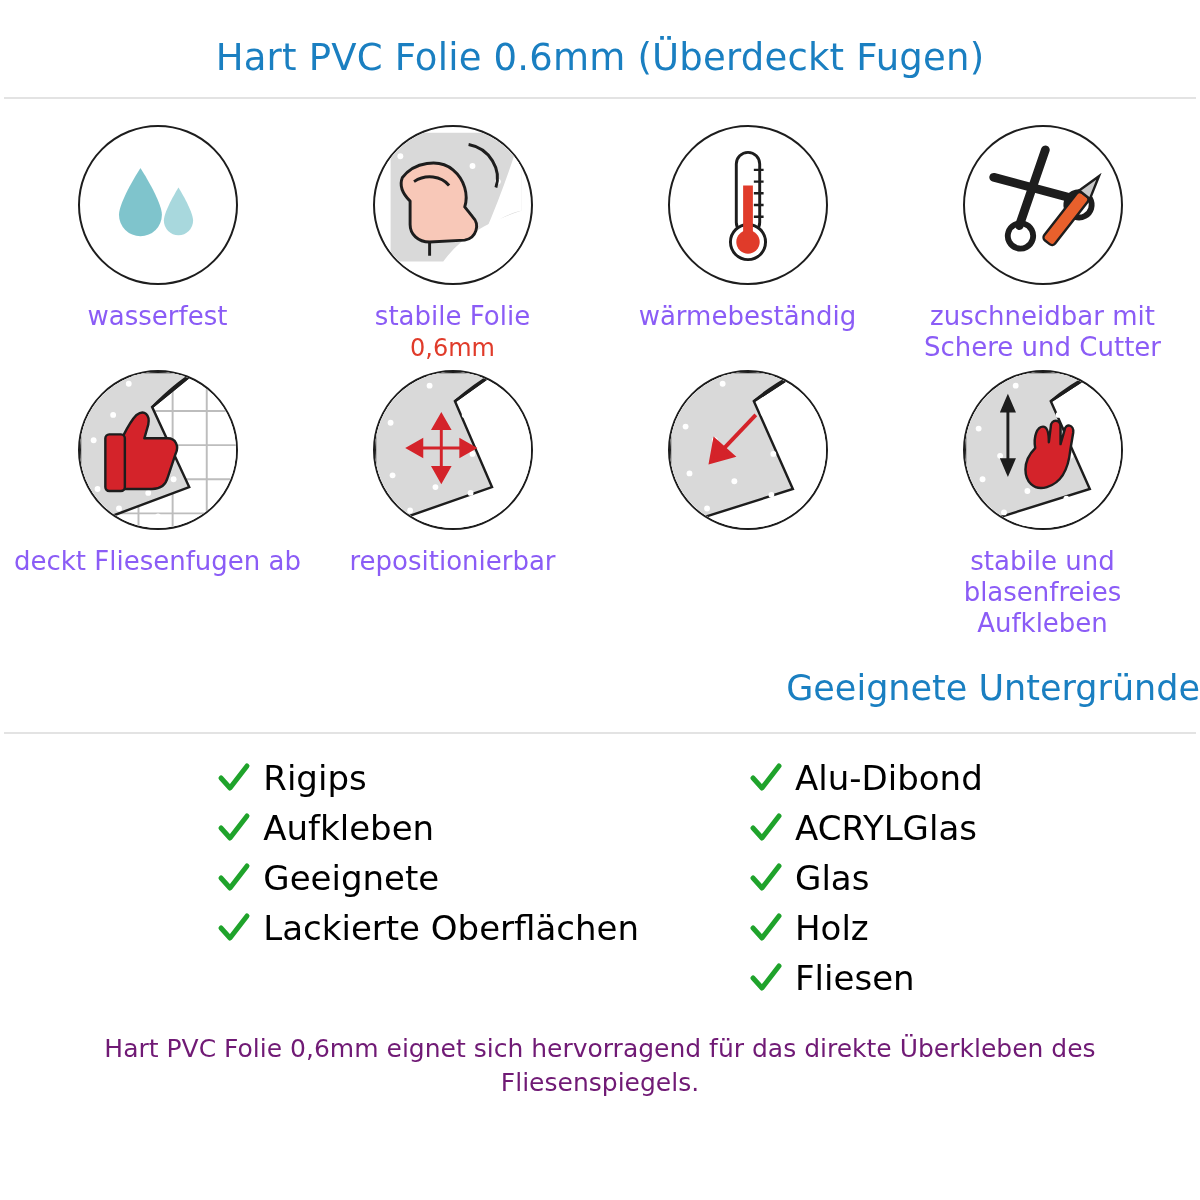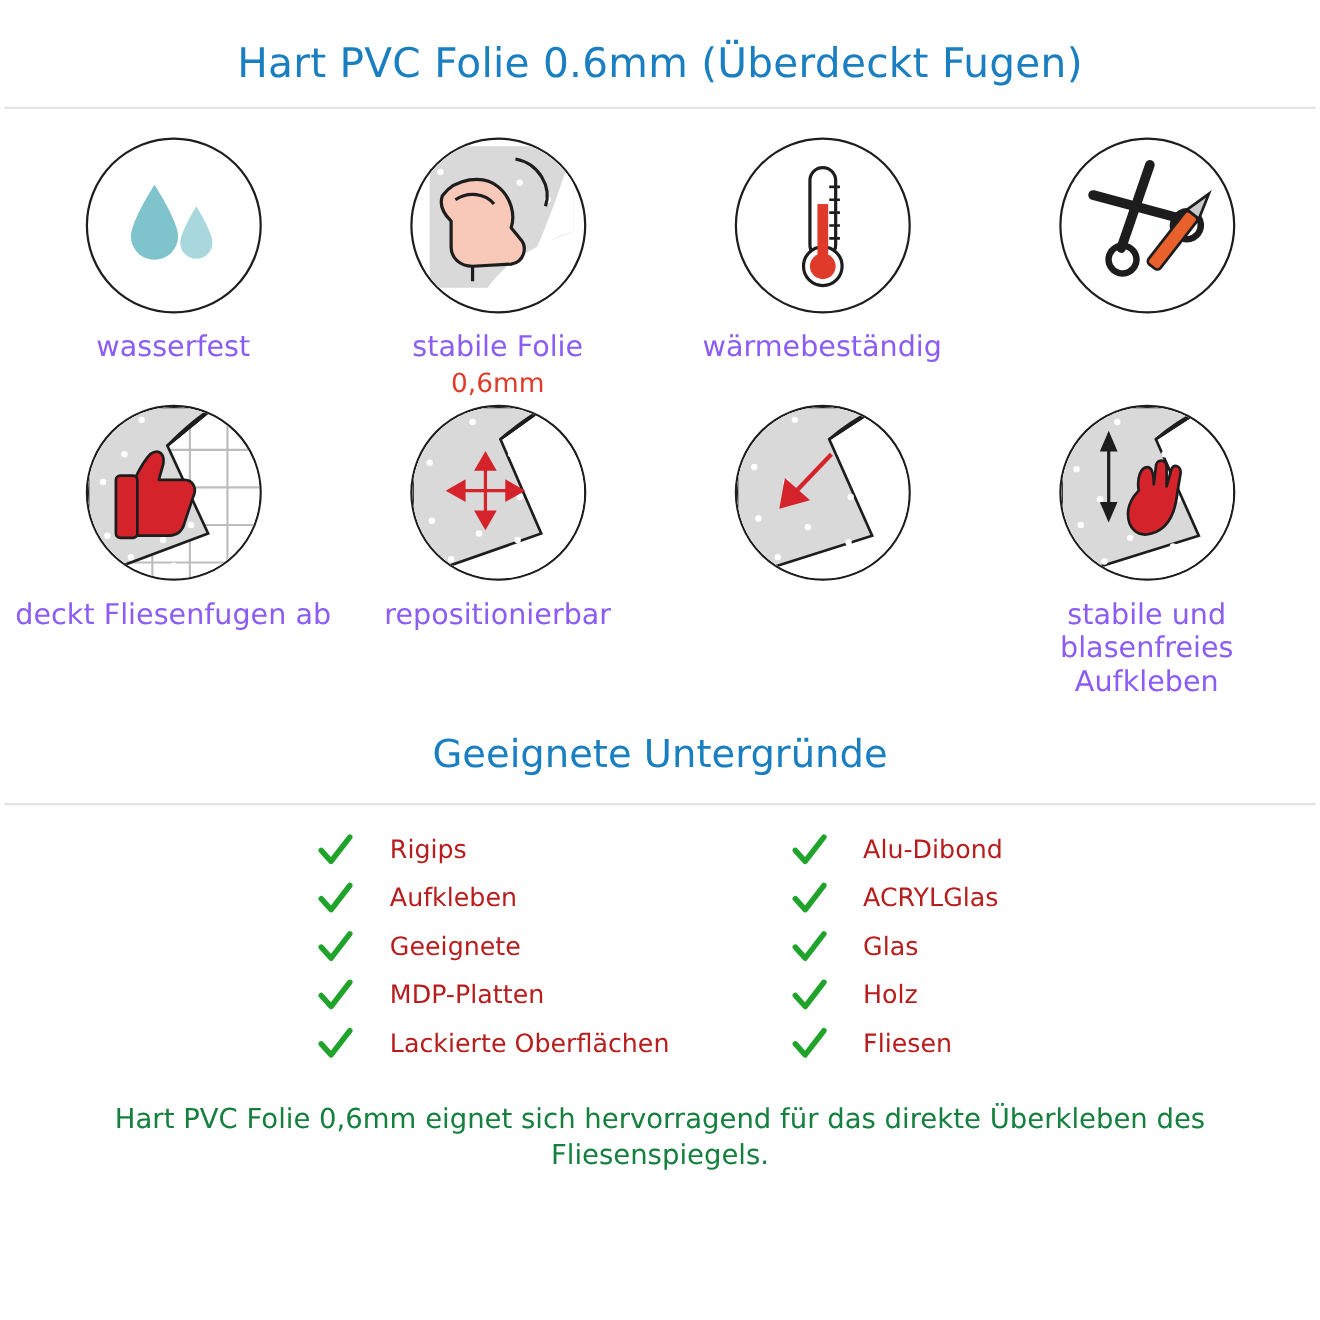--- a/index.html
+++ b/index.html
@@ -30,21 +30,21 @@
     letter-spacing: 0.2px;
     padding-top: 36px;
     padding-bottom: 18px;
   }
   .rule {
     height: 2px;
     background: #e3e3e3;
     margin: 0 4px;
   }
   .subtitle {
-    text-align: center;
+    text-align: right;
     color: #1a7fc1;
     font-size: 35px;
     font-weight: 400;
     padding-top: 28px;
     padding-bottom: 24px;
   }
 
   
   .features {
     display: grid;
@@ -90,33 +90,33 @@
     margin-top: 24px;
   }
   .ug-col {
     display: flex;
     flex-direction: column;
     gap: 10px;
   }
   .ug-item {
     display: flex;
     align-items: center;
-    gap: 32px;
-    font-size: 23px;
-    color: #b91c1c;
+    gap: 12px;
+    font-size: 34px;
+    color: #000000;
   }
   .check {
     width: 34px;
     height: 34px;
     flex: 0 0 34px;
     display: block;
   }
   .footnote {
     text-align: center;
-    color: #15803d;
+    color: #701a75;
     font-size: 25px;
     line-height: 1.35;
     margin-top: 34px;
     padding: 0 80px;
   }
 </style>
 </head>
 <body>
 
 <div class="page">
@@ -187,20 +187,21 @@
             <path d="M104 30 L44 86" stroke="#1d1d1d" stroke-width="9" stroke-linecap="round"></path>
             <circle cx="40" cy="96" r="13" fill="none" stroke="#1d1d1d" stroke-width="6"></circle>
             <circle cx="108" cy="96" r="13" fill="none" stroke="#1d1d1d" stroke-width="6"></circle>
           </g>
           <g transform="rotate(38 100 100)">
             <rect x="92" y="62" width="14" height="62" rx="4" fill="#e8602c" stroke="#1d1d1d" stroke-width="2.5"></rect>
             <path d="M92 62 L106 62 L99 38 Z" fill="#c9c9c9" stroke="#1d1d1d" stroke-width="2.5"></path>
           </g>
         </svg>
       </div>
+      <div class="feature-label">zuschneidbar mit Schere und Cutter</div>
       <div class="feature-sub"></div>
     </div>
 
     <div class="feature">
       <div class="circle">
         <svg viewBox="0 0 160 160" width="156" height="156">
           <rect x="0" y="0" width="160" height="160" fill="#ffffff"></rect>
           <g stroke="#bdbdbd" stroke-width="2">
             <line x1="60" y1="0" x2="60" y2="160"></line>
               <line x1="95" y1="0" x2="95" y2="160"></line>
@@ -351,26 +352,20 @@
       <div class="ug-item">
         <svg class="check" viewBox="0 0 34 34">
             <path d="M4 17 L13 27 L30 5" fill="none" stroke="#1fa32b" stroke-width="5" stroke-linecap="round" stroke-linejoin="round"></path>
           </svg>
         <span>Geeignete</span>
       </div>
       <div class="ug-item">
         <svg class="check" viewBox="0 0 34 34">
             <path d="M4 17 L13 27 L30 5" fill="none" stroke="#1fa32b" stroke-width="5" stroke-linecap="round" stroke-linejoin="round"></path>
           </svg>
-        <span>MDP-Platten</span>
-      </div>
-      <div class="ug-item">
-        <svg class="check" viewBox="0 0 34 34">
-            <path d="M4 17 L13 27 L30 5" fill="none" stroke="#1fa32b" stroke-width="5" stroke-linecap="round" stroke-linejoin="round"></path>
-          </svg>
         <span>Lackierte Oberflächen</span>
       </div>
     </div>
 
     <div class="ug-col">
       <div class="ug-item">
         <svg class="check" viewBox="0 0 34 34">
             <path d="M4 17 L13 27 L30 5" fill="none" stroke="#1fa32b" stroke-width="5" stroke-linecap="round" stroke-linejoin="round"></path>
           </svg>
         <span>Alu-Dibond</span>

